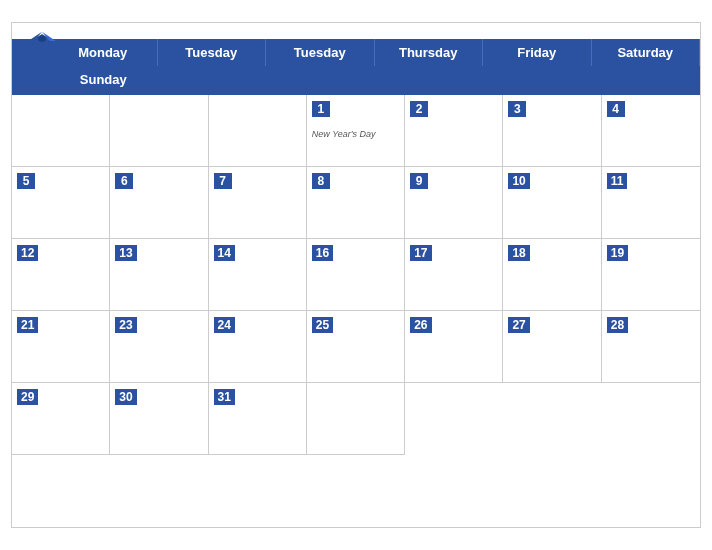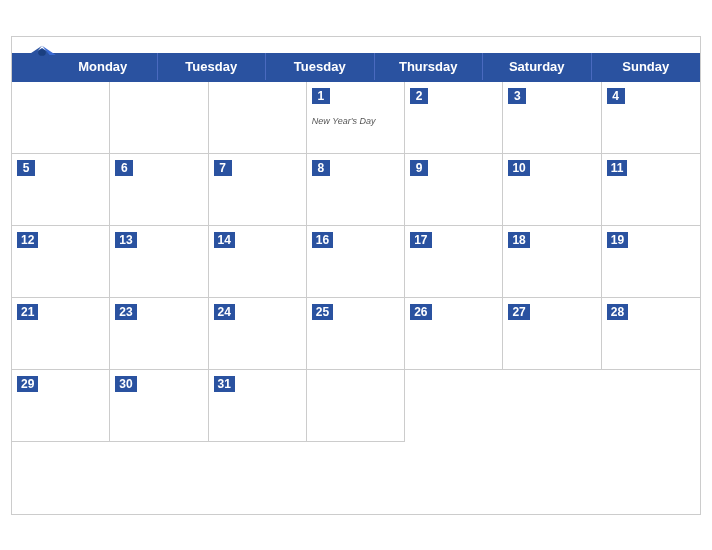--- a/index.html
+++ b/index.html
@@ -122,20 +122,21 @@
     </div>
     <div class="cal-title"></div>
     <div class="country-label"></div>
   </div>
 
   <div class="day-headers">
   <div class="day-header">Monday</div>
       <div class="day-header">Tuesday</div>
       <div class="day-header">Tuesday</div>
       <div class="day-header">Thursday</div>
+      <div class="day-header">Friday</div>
       <div class="day-header">Saturday</div>
       <div class="day-header">Sunday</div>
     </div>
 
   <div class="cal-grid">
   <div class="cal-cell cell-empty"><span class="cell-date"></span></div>
       <div class="cal-cell cell-empty"><span class="cell-date"></span></div>
       <div class="cal-cell cell-empty"><span class="cell-date"></span></div>
       <div class="cal-cell"><span class="cell-date">1</span><div class="cell-event">New Year's Day</div></div>
       <div class="cal-cell"><span class="cell-date">2</span></div>

